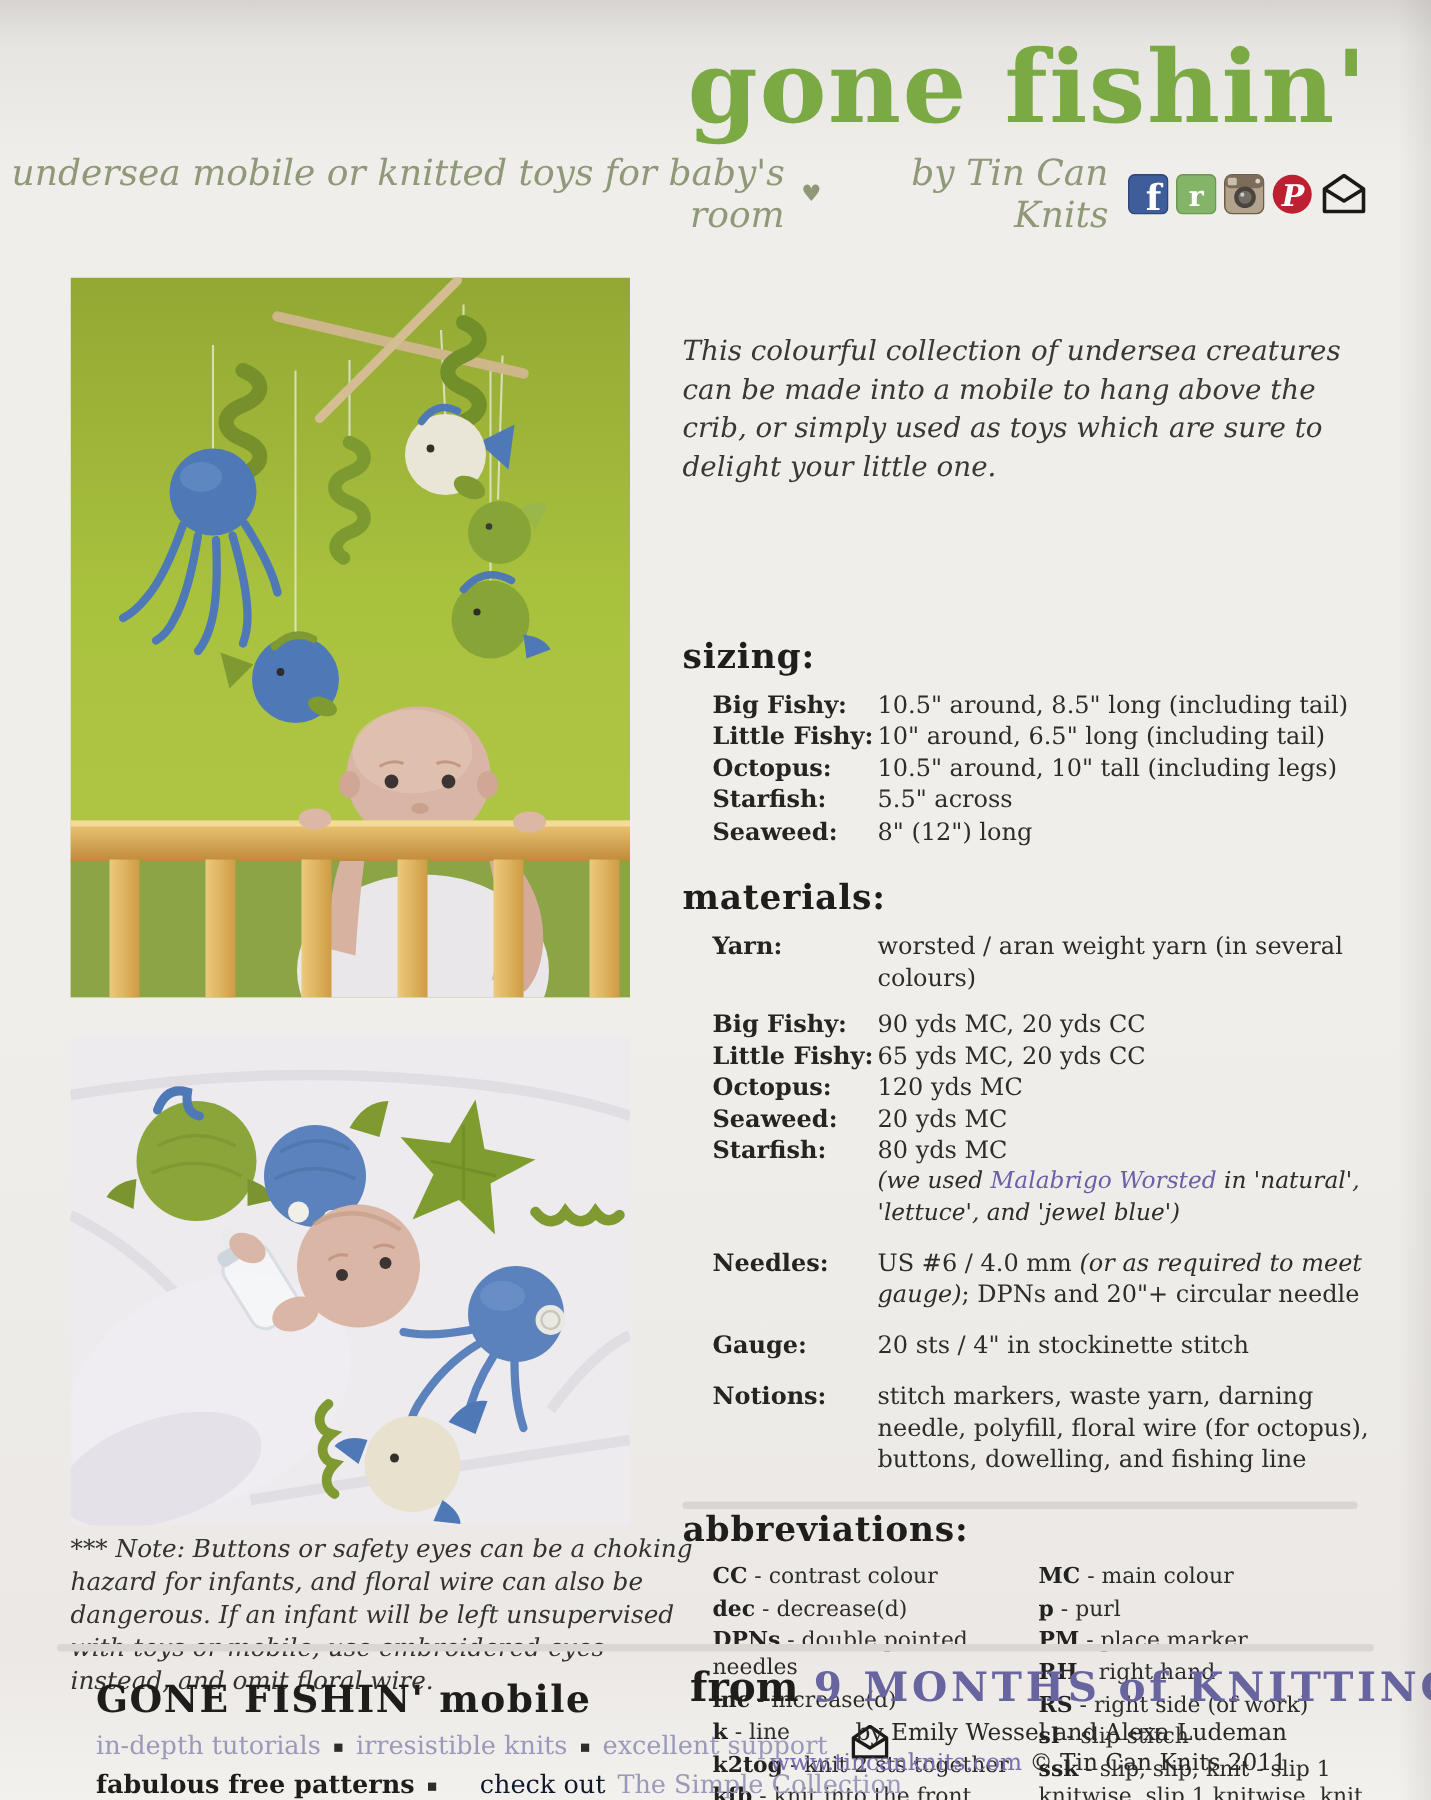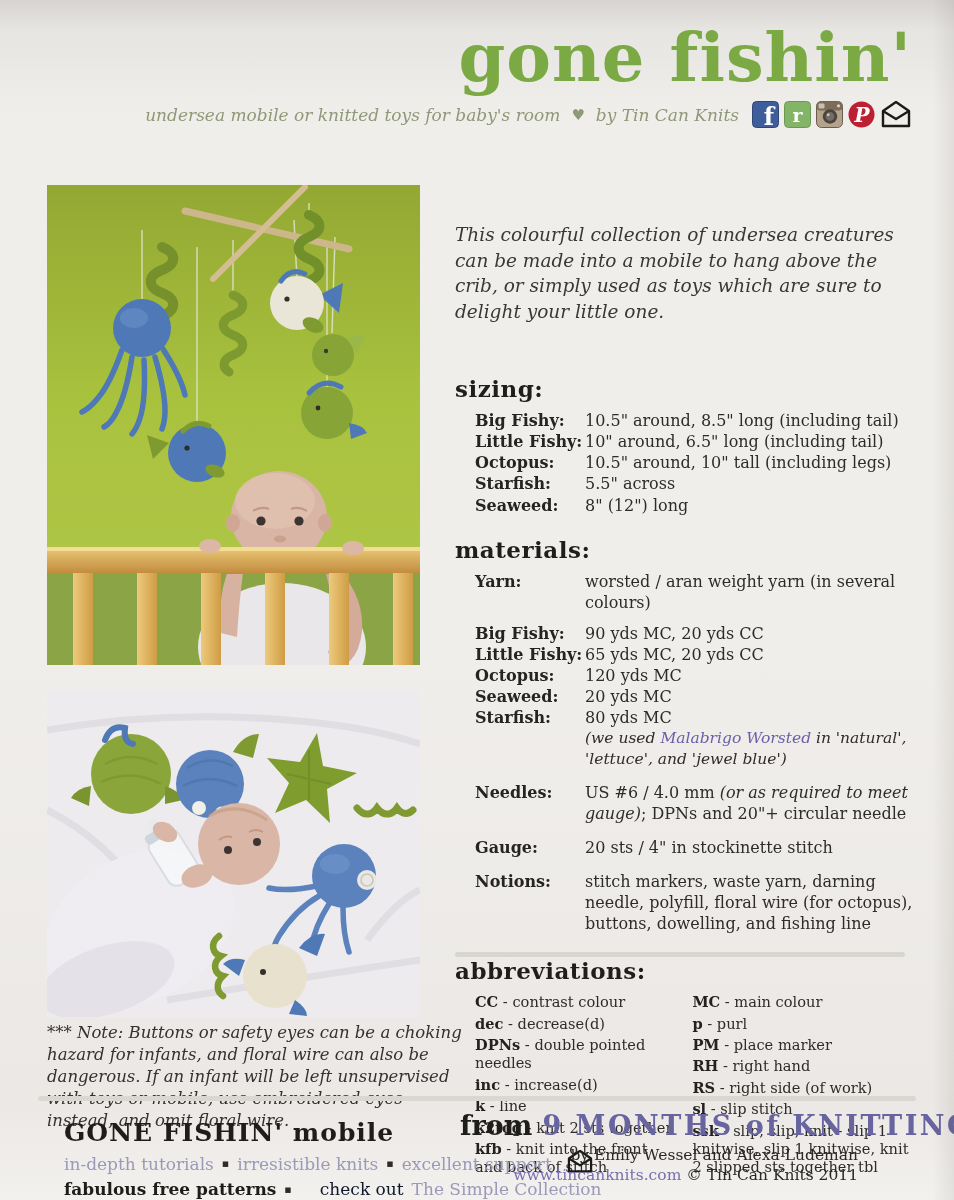--- a/index.html
+++ b/index.html
@@ -12,39 +12,39 @@
   }
   body::after { 
     content:""; position:absolute; top:0; right:0; width:22px; height:100%;
     background:linear-gradient(90deg,rgba(0,0,0,0) 0,rgba(90,85,80,.10) 100%); pointer-events:none;
   }
 
   
   .header { position:absolute; top:24px; right:42px; text-align:right; }
   .title { font-size:67px; font-weight:bold; letter-spacing:1px; color:#7baa45; line-height:1; }
   .subrow { margin-top:10px; display:flex; align-items:center; justify-content:flex-end; gap:9px; }
-  .subtitle, .byline { font-size:17px; font-style:italic; color:#8f9877; }
+  .subtitle, .byline { font-size:24px; font-style:italic; color:#8f9877; }
   .heart { font-size:15px; color:#8f9877; padding:0 2px; }
   .social { display:flex; gap:5px; margin-left:4px; }
   .social svg { display:block; }
 
   
   .photo1 { position:absolute; left:47px; top:185px; width:373px; height:480px; }
   .photo2 { position:absolute; left:47px; top:690px; width:373px; height:327px; }
   .photo1 svg, .photo2 svg { display:block; width:100%; height:100%; }
 
   
   .note { position:absolute; left:47px; top:1022px; width:424px;
     font-style:italic; font-size:16.5px; line-height:1.33; color:#34322f; }
 
   
   .right-col { position:absolute; left:455px; top:222px; width:462px; }
   .intro { font-size:18.5px; font-style:italic; line-height:1.38; color:#3a3835; width:448px; }
   .section-heading { font-size:23px; font-weight:bold; letter-spacing:.5px; color:#201e1c; }
-  #sizing-heading { margin-top:51px; }
+  #sizing-heading { margin-top:100px; }
   #materials-heading { margin-top:20px; }
   .rows { margin-top:8px; padding-left:20px; }
   .row { display:flex; font-size:16px; line-height:1.32; }
   .row .lbl { width:110px; flex:none; font-weight:bold; color:#262422; }
   .row .val { flex:1; color:#2e2c2a; }
   .yarn-row { margin-bottom:10px; }
   .yarn-note { display:flex; font-size:15.5px; font-style:italic; line-height:1.3; }
   .yarn-note .indent { width:110px; flex:none; }
   .yarn-note .txt { flex:1; }
   .link { color:#6a5fa8; }

